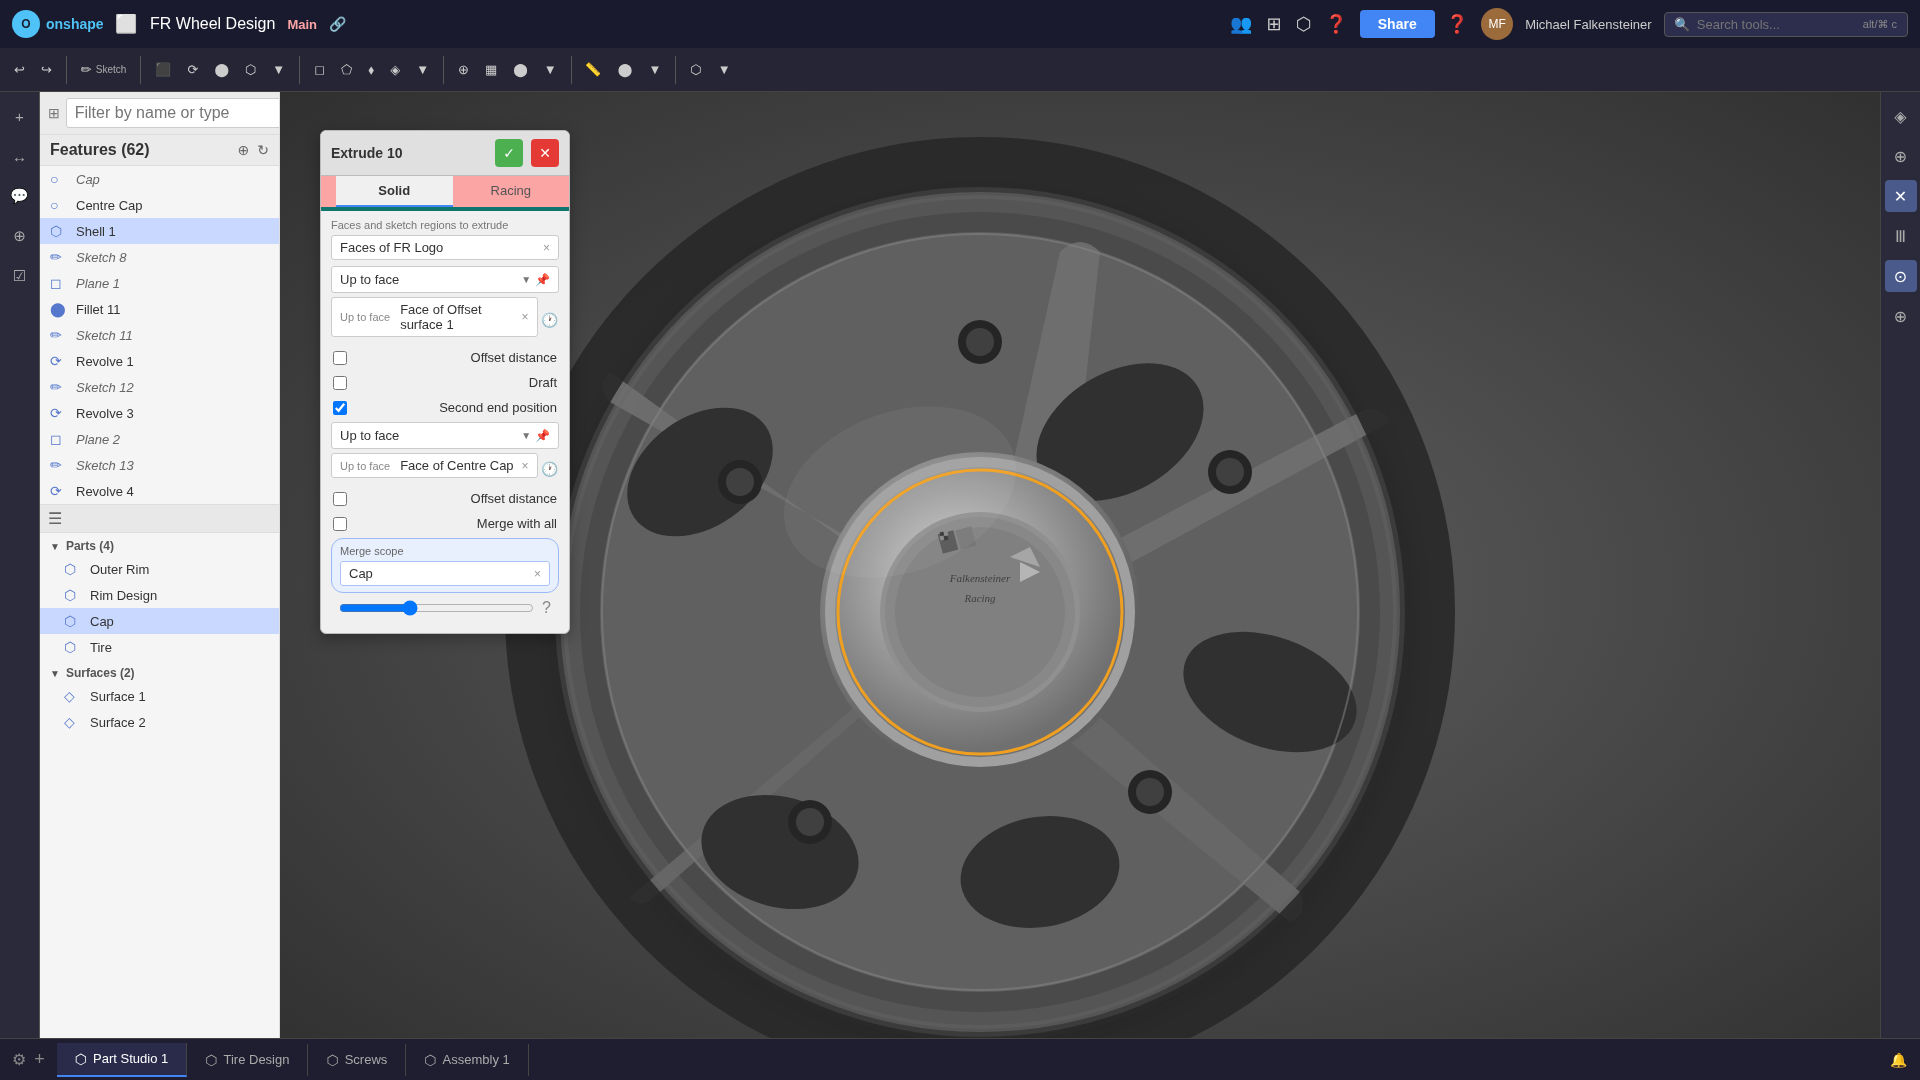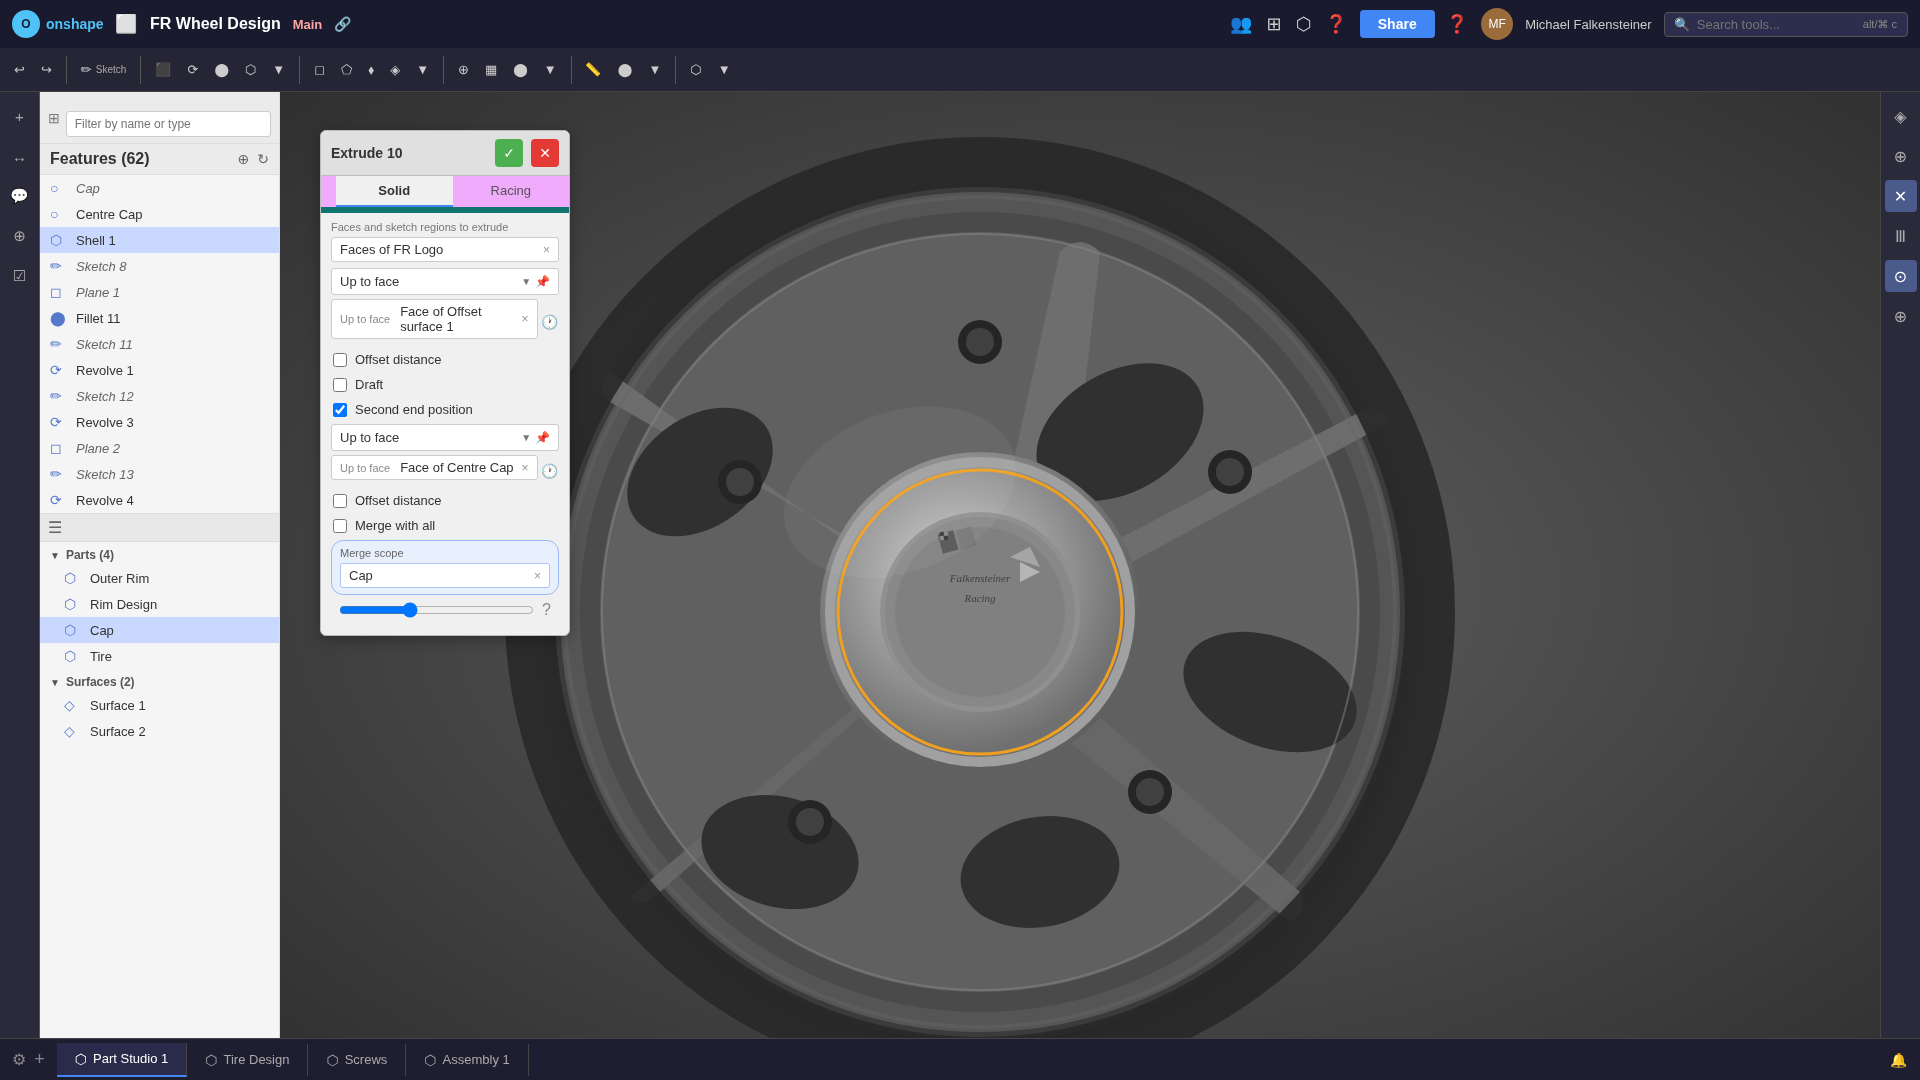--- a/index.html
+++ b/index.html
@@ -6,21 +6,21 @@
     body { width: 1920px; height: 1080px; overflow: hidden; font-family: 'Segoe UI', Arial, sans-serif; font-size: 13px; background: #2a2a2a; color: #333; }
 
     
     #topbar {
       position: absolute; top: 0; left: 0; width: 1920px; height: 48px;
       background: #1a1a2e; display: flex; align-items: center; padding: 0 12px; gap: 12px; z-index: 100;
     }
     #topbar .logo { display: flex; align-items: center; gap: 6px; color: #4fc3f7; font-weight: bold; font-size: 14px; }
     #topbar .logo-icon { width: 28px; height: 28px; background: #4fc3f7; border-radius: 50%; display: flex; align-items: center; justify-content: center; color: #1a1a2e; font-weight: bold; font-size: 12px; }
     #topbar .menu-icon { color: #ccc; font-size: 18px; cursor: pointer; }
-    #topbar .doc-title { color: #fff; font-size: 16px; font-weight: 700; }
+    #topbar .doc-title { color: #fff; font-size: 16px; font-weight: 400; }
     #topbar .branch { color: #fca5a5; font-size: 13px; font-weight: bold; }
     #topbar .link-icon { color: #aaa; font-size: 14px; }
     #topbar .spacer { flex: 1; }
     #topbar .top-icons { display: flex; align-items: center; gap: 14px; }
     #topbar .top-icons span { color: #ccc; font-size: 18px; cursor: pointer; }
     #topbar .share-btn { background: #4285f4; color: #fff; border: none; border-radius: 4px; padding: 6px 18px; font-size: 14px; font-weight: 600; cursor: pointer; }
     #topbar .help-icon { color: #ccc; font-size: 18px; cursor: pointer; }
     #topbar .avatar { width: 32px; height: 32px; background: #9c6b3c; border-radius: 50%; display: flex; align-items: center; justify-content: center; color: #fff; font-size: 12px; }
     #topbar .username { color: #ccc; font-size: 13px; }
     #topbar .search-box { display: flex; align-items: center; background: #2d2d4e; border: 1px solid #555; border-radius: 4px; padding: 4px 10px; gap: 6px; }
@@ -34,21 +34,21 @@
     .tb-btn { color: #ccc; background: none; border: none; cursor: pointer; padding: 4px 6px; border-radius: 3px; font-size: 13px; display: flex; align-items: center; gap: 4px; }
     .tb-separator { width: 1px; height: 28px; background: #555; margin: 0 4px; }
     .tb-label { color: #aaa; font-size: 10px; }
 
     
     #sidebar {
       position: absolute; top: 92px; left: 0; width: 280px; height: 960px;
       background: #f5f5f5; border-right: 1px solid #ddd; overflow-y: auto; z-index: 50;
     }
     .sidebar-tools { display: flex; align-items: center; padding: 6px 8px; gap: 6px; border-bottom: 1px solid #ddd; background: #ebebeb; }
-    .sidebar-tools input { flex: 1; border: 1px solid #ccc; border-radius: 3px; padding: 5px 8px; font-size: 12px; background: #fff; outline: none; margin-top: 13px; }
+    .sidebar-tools input { flex: 1; border: 1px solid #ccc; border-radius: 3px; padding: 5px 8px; font-size: 16px; background: #fff; outline: none; }
     .sidebar-tools .filter-icon { color: #777; font-size: 14px; }
 
     .features-header { display: flex; align-items: center; justify-content: space-between; padding: 6px 10px; background: #ebebeb; border-bottom: 1px solid #ddd; }
     .features-header .title { font-weight: 600; font-size: 16px; color: #333; }
     .features-header .hdr-icons { display: flex; gap: 8px; color: #666; font-size: 14px; }
 
     .feat-item { display: flex; align-items: center; padding: 5px 10px; cursor: pointer; gap: 8px; }
     .feat-item.selected { background: #c8d8ff; }
     .feat-item .icon { font-size: 14px; color: #5577cc; min-width: 18px; }
     .feat-item .name { font-size: 13px; color: #333; }
@@ -60,40 +60,40 @@
     
     #extrude-panel {
       position: absolute; top: 130px; left: 320px; width: 250px;
       background: #f0f0f0; border: 1px solid #bbb; border-radius: 6px; box-shadow: 0 4px 16px rgba(0,0,0,0.3); z-index: 200;
     }
     .panel-header { display: flex; align-items: center; padding: 8px 10px; background: #e0e0e0; border-bottom: 1px solid #bbb; border-radius: 6px 6px 0 0; gap: 8px; }
     .panel-header .title { flex: 1; font-weight: 600; font-size: 14px; color: #333; }
     .panel-header .confirm-btn { width: 28px; height: 28px; background: #4caf50; border: none; border-radius: 4px; cursor: pointer; color: #fff; font-size: 14px; display: flex; align-items: center; justify-content: center; }
     .panel-header .cancel-btn { width: 28px; height: 28px; background: #e53935; border: none; border-radius: 4px; cursor: pointer; color: #fff; font-size: 14px; display: flex; align-items: center; justify-content: center; }
 
-    .panel-tabs { display: flex; border-bottom: 6px solid #0f766e; background: #f0abfc; padding-left: 15px; }
+    .panel-tabs { display: flex; border-bottom: 4px solid #0f766e; background: #fca5a5; padding-left: 15px; }
     .panel-tab { flex: 1; text-align: center; padding: 7px; font-size: 13px; cursor: pointer; color: #555; }
     .panel-tab.active { background: #f0f0f0; border-bottom: 2px solid #4285f4; color: #333; font-weight: 600; }
 
     .panel-mode-tabs { display: flex; padding: 6px 8px; gap: 6px; border-bottom: 1px solid #ddd; }
     .mode-tab { padding: 3px 10px; font-size: 12px; border-radius: 3px; cursor: pointer; color: #555; border: 1px solid transparent; }
     .mode-tab.active { background: #4285f4; color: #fff; }
 
     .panel-section { padding: 8px 10px; }
     .panel-label { font-size: 11px; color: #777; margin-bottom: 4px; }
     .panel-field { display: flex; align-items: center; background: #fff; border: 1px solid #ccc; border-radius: 3px; padding: 4px 8px; margin-bottom: 6px; gap: 6px; }
     .panel-field .field-text { flex: 1; font-size: 13px; color: #333; }
     .panel-field .field-x { color: #999; cursor: pointer; font-size: 12px; }
 
     .dropdown-row { display: flex; align-items: center; background: #fff; border: 1px solid #ccc; border-radius: 3px; padding: 5px 8px; margin-bottom: 4px; cursor: pointer; }
     .dropdown-row .label { flex: 1; font-size: 13px; color: #333; }
     .dropdown-row .arrow { color: #777; font-size: 10px; }
     .dropdown-row .pin-icon { color: #888; font-size: 12px; margin-left: 4px; }
 
-    .checkbox-row { display: flex; align-items: center; gap: 8px; padding: 3px 2px; margin-bottom: 4px; }
+    .checkbox-row { display: flex; align-items: center; gap: 8px; padding: 3px 2px; margin-bottom: 4px; justify-content: space-between; }
     .checkbox-row input[type=checkbox] { width: 14px; height: 14px; cursor: pointer; }
     .checkbox-row label { font-size: 13px; color: #333; cursor: pointer; }
 
     .merge-scope-box { background: #e8f0fe; border: 1px solid #9bb8f8; border-radius: 12px; padding: 6px 8px; margin-top: 4px; }
     .merge-scope-box .scope-label { font-size: 11px; color: #666; margin-bottom: 4px; }
     .merge-scope-field { display: flex; align-items: center; background: #fff; border: 1px solid #aac4f7; border-radius: 3px; padding: 4px 8px; gap: 6px; }
     .merge-scope-field .field-text { flex: 1; font-size: 13px; color: #333; }
     .merge-scope-field .field-x { color: #999; cursor: pointer; font-size: 12px; }
 
     .slider-row { display: flex; align-items: center; padding: 6px 8px 8px; gap: 8px; }

